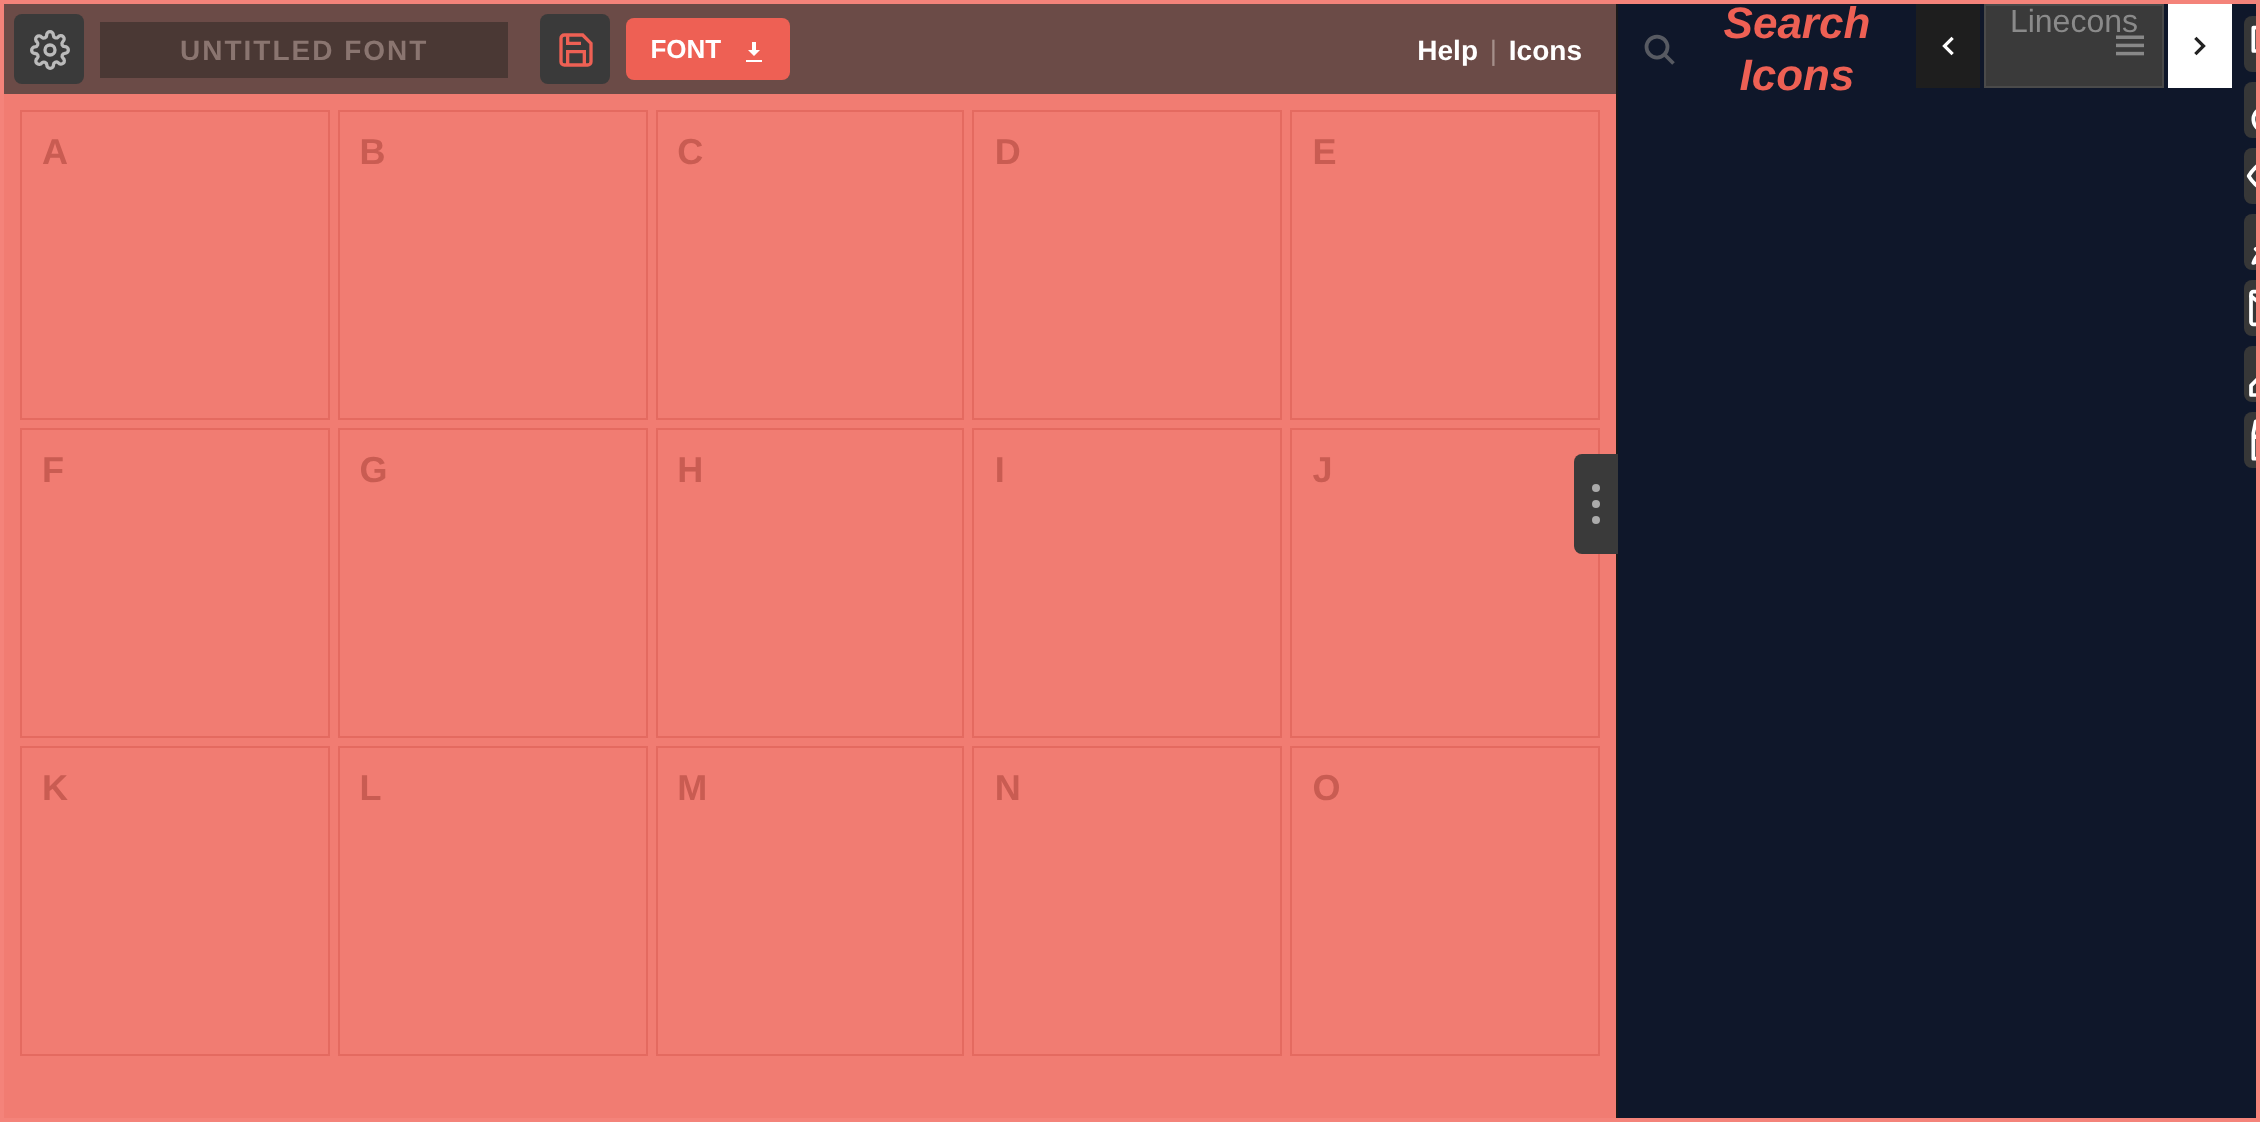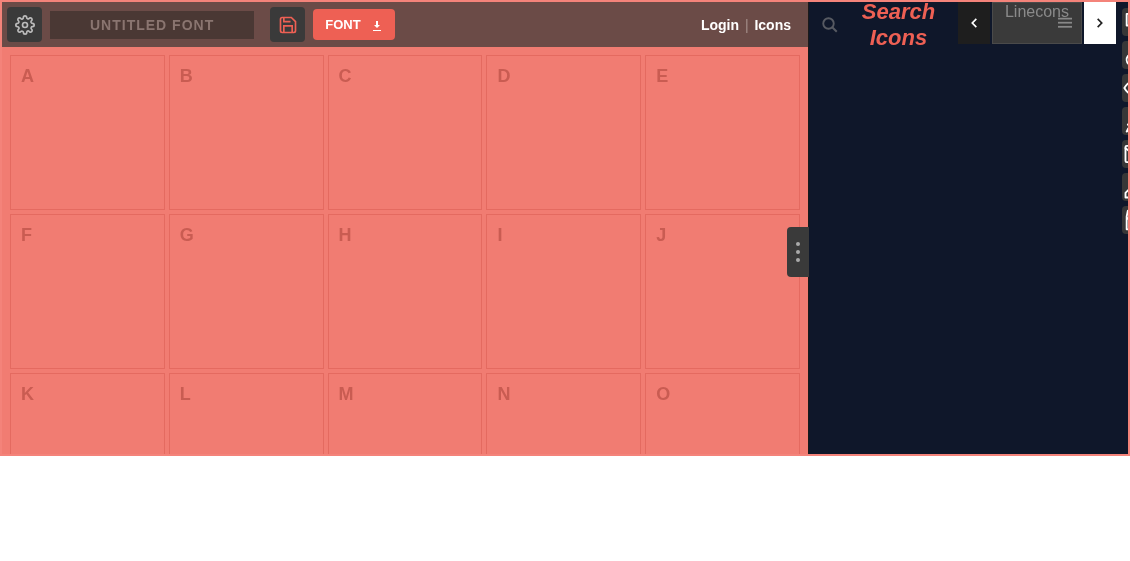--- a/index.html
+++ b/index.html
@@ -1,17 +1,17 @@
 <!DOCTYPE html>
 <html><head>
 <meta charset="utf-8">
 <style>
 * { box-sizing: border-box; margin: 0; padding: 0; }
 body { font-family: Arial, sans-serif; background: #fff; width: 1130px; height: 561px; overflow: hidden; position: relative; }
-.app { display: flex; height: 456px; border: 2px solid #f4837a; }
+.app { display: flex; height: 561px; border: 2px solid #f4837a; }
 .left { flex: 1; display: flex; flex-direction: column; }
 .right { width: 320px; background: #0f172a; display: flex; flex-direction: row; border-left: 1px solid #1a1a1a; }
 
 .toolbar { height: 45px; background: #6b4b47; display: flex; align-items: center; padding: 0 5px; gap: 8px; position: relative; }
 .toolbar .gear-btn { width: 35px; height: 35px; background: #3a3a3a; border-radius: 4px; display: flex; align-items: center; justify-content: center; cursor: pointer; }
 .toolbar .title { background: #4a3834; padding: 6px 40px; color: #8a7570; font-weight: bold; font-size: 14px; letter-spacing: 1px; }
 .toolbar .save-btn { width: 35px; height: 35px; background: #3a3a3a; border-radius: 4px; display: flex; align-items: center; justify-content: center; cursor: pointer; margin-left: 8px; }
 .toolbar .font-btn { background: #ee6054; color: #fff; font-weight: bold; padding: 8px 12px; border-radius: 4px; display: flex; align-items: flex-end; gap: 10px; font-size: 13px; cursor: pointer; }
 .toolbar .right-links { margin-left: auto; margin-right: 12px; color: #fff; font-size: 14px; font-weight: bold; }
 .toolbar .right-links span { cursor: pointer; }
@@ -59,21 +59,21 @@
             <polyline points="7 3 7 8 15 8"></polyline>
           </svg>
       </div>
       <div class="font-btn">
         <span>FONT</span>
         <svg width="12" height="12" viewBox="0 0 24 24" fill="#fff">
             <path d="M12 16l-6-6h4V2h4v8h4l-6 6zM4 20h16v2H4z"></path>
           </svg>
       </div>
       <div class="right-links">
-        <span>Login</span>
+        <span>Help</span>
         <span class="sep">|</span>
         <span>Icons</span>
       </div>
     </div>
     <div class="grid" id="glyph-grid">
         <div class="cell">
           <span class="letter">A</span>
         </div>
         <div class="cell">
           <span class="letter">B</span>

